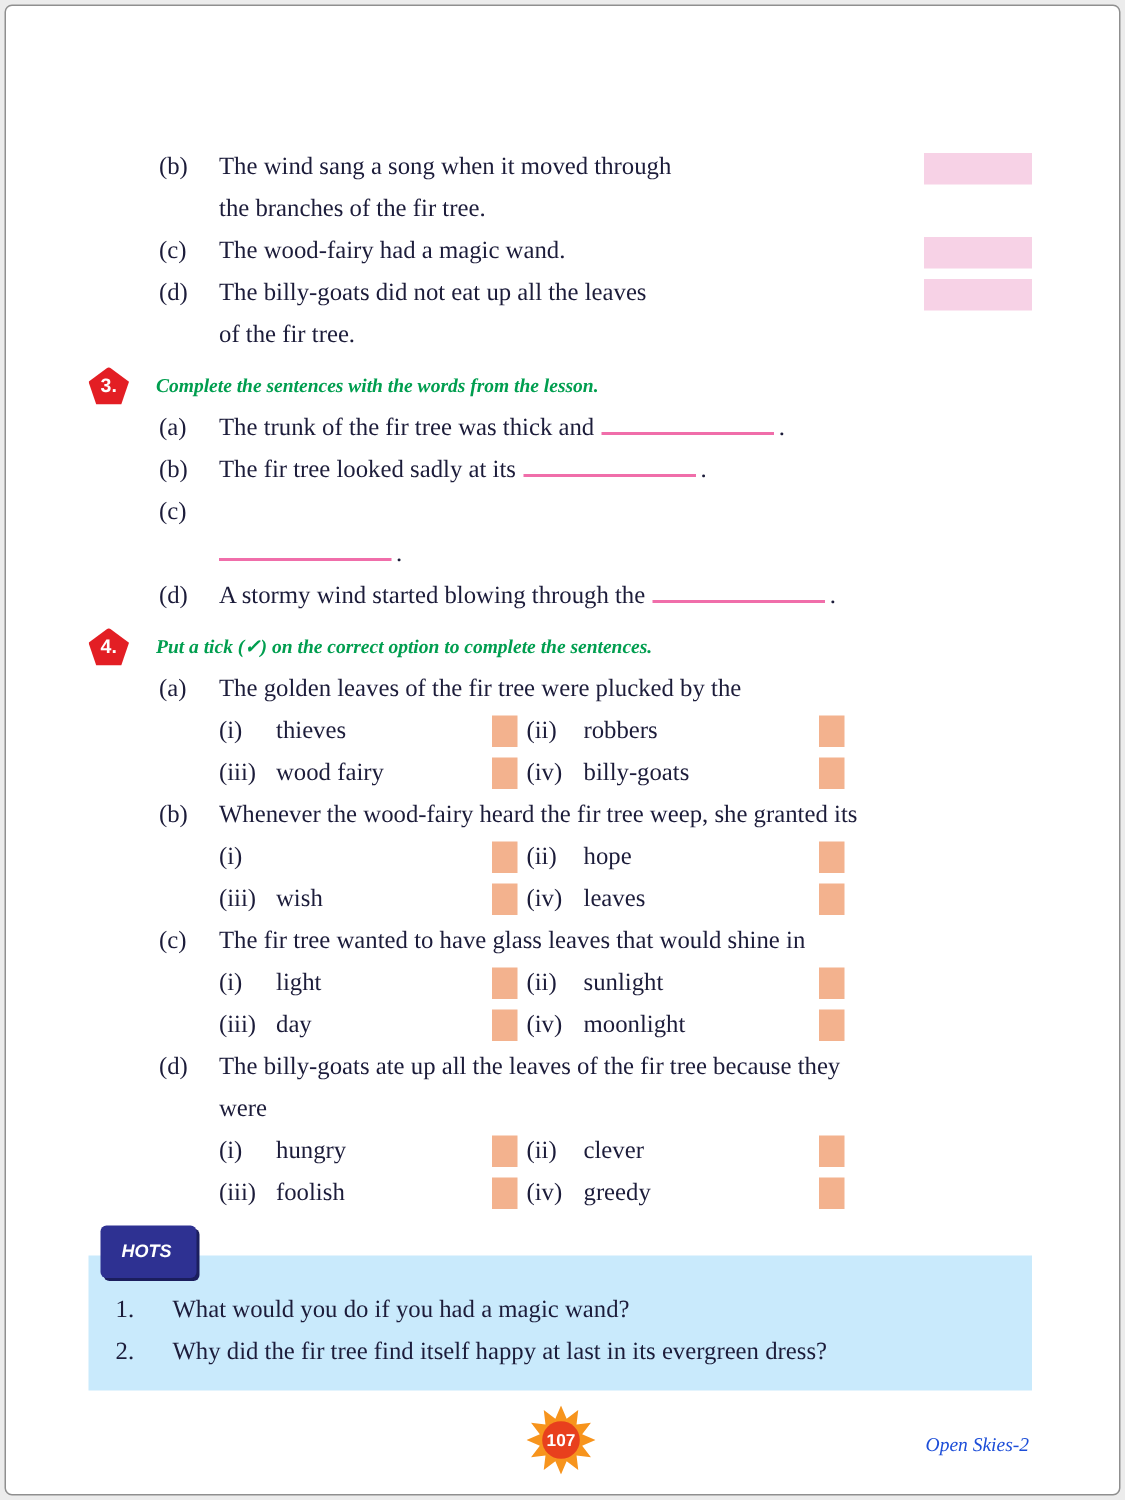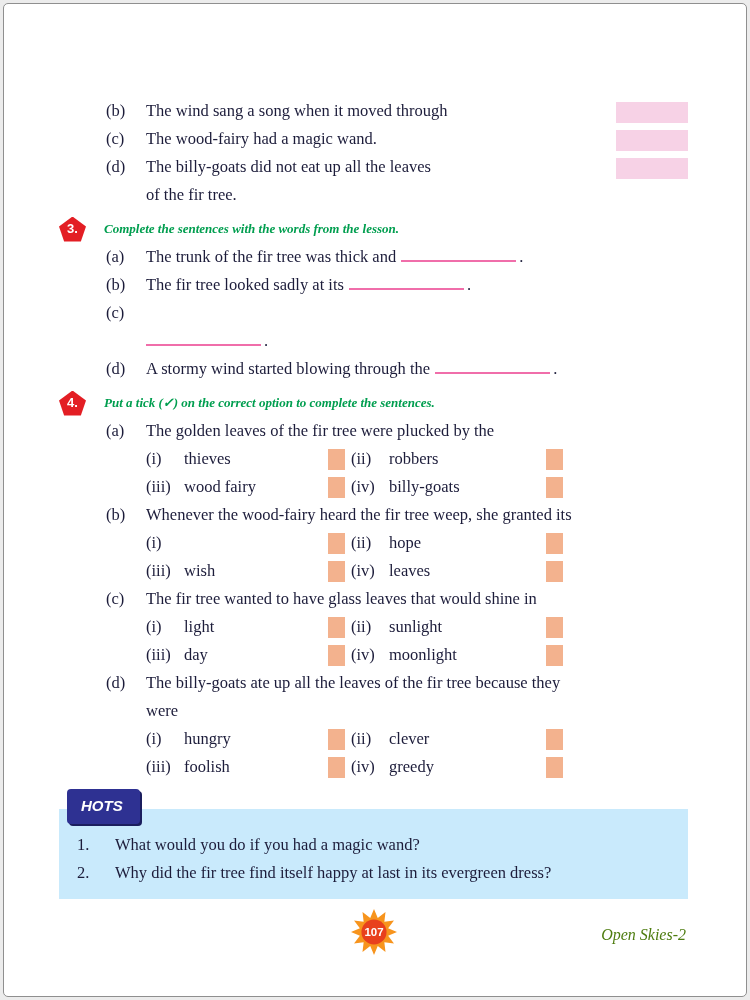--- a/index.html
+++ b/index.html
@@ -69,54 +69,55 @@
     width:17px; height:21px; flex:0 0 17px;
     background:#f3b28e; margin-left:auto; margin-right:6px;
   }
   
   .hots { margin-top:8px; position:relative; }
   .hots-badge {
     position:relative; z-index:2;
     display:inline-block; margin-left:8px;
     background:#2e3192; color:#ffffff;
     font-family:"Liberation Sans", sans-serif;
-    font-weight:bold; font-style:italic; font-size:15px;
+    font-weight:bold; font-style:italic; font-size:12px;
     padding:3px 17px 4px 14px; border-radius:4px;
     box-shadow:2px 2px 0 #1b1e5e;
   }
   .hots-box {
     position:relative; z-index:1;
     margin-top:-15px;
     background:#c9eafc;
     padding:22px 18px 12px 18px;
   }
   .hots-row { display:flex; align-items:flex-start; }
   .hots-row .num { width:38px; flex:0 0 38px; }
   .hots-row .txt { flex:1; }
   
   .footer { position:relative; height:64px; margin-top:8px; }
   .star-wrap {
     position:absolute; left:50%; top:2px; transform:translateX(-50%);
     width:46px; height:46px;
   }
   .book-title {
     position:absolute; right:2px; top:14px;
-    font-style:italic; font-size:16px; color:#4d7c0f;
+    font-style:italic; font-size:13px; color:#1d4ed8;
   }
 </style>
 </head>
 <body>
 
 <div class="page">
   <div class="content">
 
     <div class="tf-item">
       <span class="lbl">(b)</span>
       <div class="txt">
         <span>The wind sang a song when it moved through</span><br>
+        <span>the branches of the fir tree.</span>
       </div>
       <span class="answer-box"></span>
     </div>
 
     <div class="tf-item">
       <span class="lbl">(c)</span>
       <div class="txt">
         <span>The wood-fairy had a magic wand.</span>
       </div>
       <span class="answer-box"></span>

